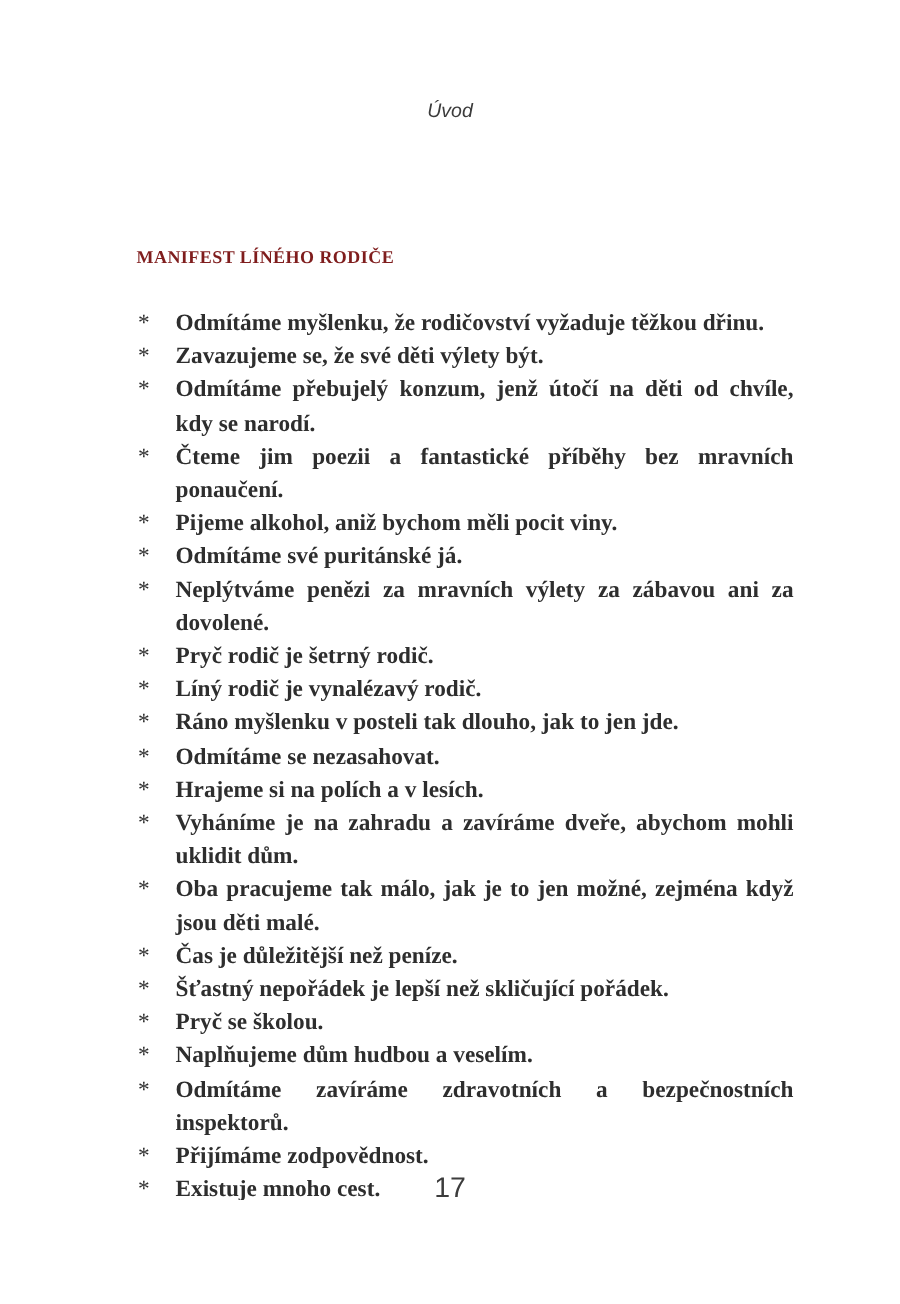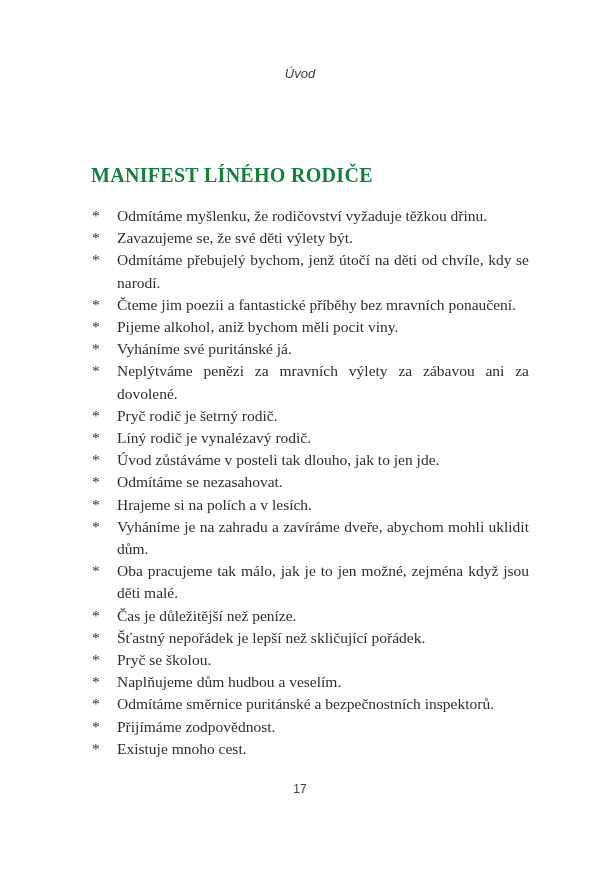--- a/index.html
+++ b/index.html
@@ -25,24 +25,24 @@
     font-style: italic;
     font-size: 13px;
     color: #3c3c3c;
   }
   .chapter-title {
     position: absolute;
     top: 164px;
     left: 91px;
     margin: 0;
     font-family: "Liberation Serif", serif;
-    font-size: 20px;
+    font-size: 12px;
     font-weight: bold;
     letter-spacing: 0.3px;
-    color: #15803d;
+    color: #7f1d1d;
   }
   .manifest-list {
     position: absolute;
     top: 205px;
     left: 92px;
     width: 437px;
     margin: 0;
     padding: 0;
     list-style: none;
   }
@@ -53,29 +53,30 @@
     line-height: 22.2px;
     color: #2e2e2e;
   }
   .bullet {
     flex: 0 0 25px;
     width: 25px;
   }
   .item-text {
     flex: 1;
     text-align: justify;
+    font-weight: bold;
   }
   .folio {
     position: absolute;
     top: 782px;
     left: 0;
     right: 0;
     text-align: center;
     font-family: "Liberation Sans", sans-serif;
-    font-size: 12px;
+    font-size: 19px;
     color: #3c3c3c;
   }
 </style>
 </head>
 <body>
 
 <div class="page">
 
   <div class="running-head">Úvod</div>
 
@@ -85,49 +86,49 @@
       <li>
       <span class="bullet">*</span>
       <span class="item-text">Odmítáme myšlenku, že rodičovství vyžaduje těžkou dřinu.</span>
     </li>
       <li>
       <span class="bullet">*</span>
       <span class="item-text">Zavazujeme se, že své děti výlety být.</span>
     </li>
       <li>
       <span class="bullet">*</span>
-      <span class="item-text">Odmítáme přebujelý bychom, jenž útočí na děti od chvíle, kdy se narodí.</span>
+      <span class="item-text">Odmítáme přebujelý konzum, jenž útočí na děti od chvíle, kdy se narodí.</span>
     </li>
       <li>
       <span class="bullet">*</span>
       <span class="item-text">Čteme jim poezii a fantastické příběhy bez mravních ponaučení.</span>
     </li>
       <li>
       <span class="bullet">*</span>
       <span class="item-text">Pijeme alkohol, aniž bychom měli pocit viny.</span>
     </li>
       <li>
       <span class="bullet">*</span>
-      <span class="item-text">Vyháníme své puritánské já.</span>
+      <span class="item-text">Odmítáme své puritánské já.</span>
     </li>
       <li>
       <span class="bullet">*</span>
       <span class="item-text">Neplýtváme penězi za mravních výlety za zábavou ani za dovolené.</span>
     </li>
       <li>
       <span class="bullet">*</span>
       <span class="item-text">Pryč rodič je šetrný rodič.</span>
     </li>
       <li>
       <span class="bullet">*</span>
       <span class="item-text">Líný rodič je vynalézavý rodič.</span>
     </li>
       <li>
       <span class="bullet">*</span>
-      <span class="item-text">Úvod zůstáváme v posteli tak dlouho, jak to jen jde.</span>
+      <span class="item-text">Ráno myšlenku v posteli tak dlouho, jak to jen jde.</span>
     </li>
       <li>
       <span class="bullet">*</span>
       <span class="item-text">Odmítáme se nezasahovat.</span>
     </li>
       <li>
       <span class="bullet">*</span>
       <span class="item-text">Hrajeme si na polích a v lesích.</span>
     </li>
       <li>
@@ -149,21 +150,21 @@
       <li>
       <span class="bullet">*</span>
       <span class="item-text">Pryč se školou.</span>
     </li>
       <li>
       <span class="bullet">*</span>
       <span class="item-text">Naplňujeme dům hudbou a veselím.</span>
     </li>
       <li>
       <span class="bullet">*</span>
-      <span class="item-text">Odmítáme směrnice puritánské a bezpečnostních inspektorů.</span>
+      <span class="item-text">Odmítáme zavíráme zdravotních a bezpečnostních inspektorů.</span>
     </li>
       <li>
       <span class="bullet">*</span>
       <span class="item-text">Přijímáme zodpovědnost.</span>
     </li>
       <li>
       <span class="bullet">*</span>
       <span class="item-text">Existuje mnoho cest.</span>
     </li>
     </ul>

